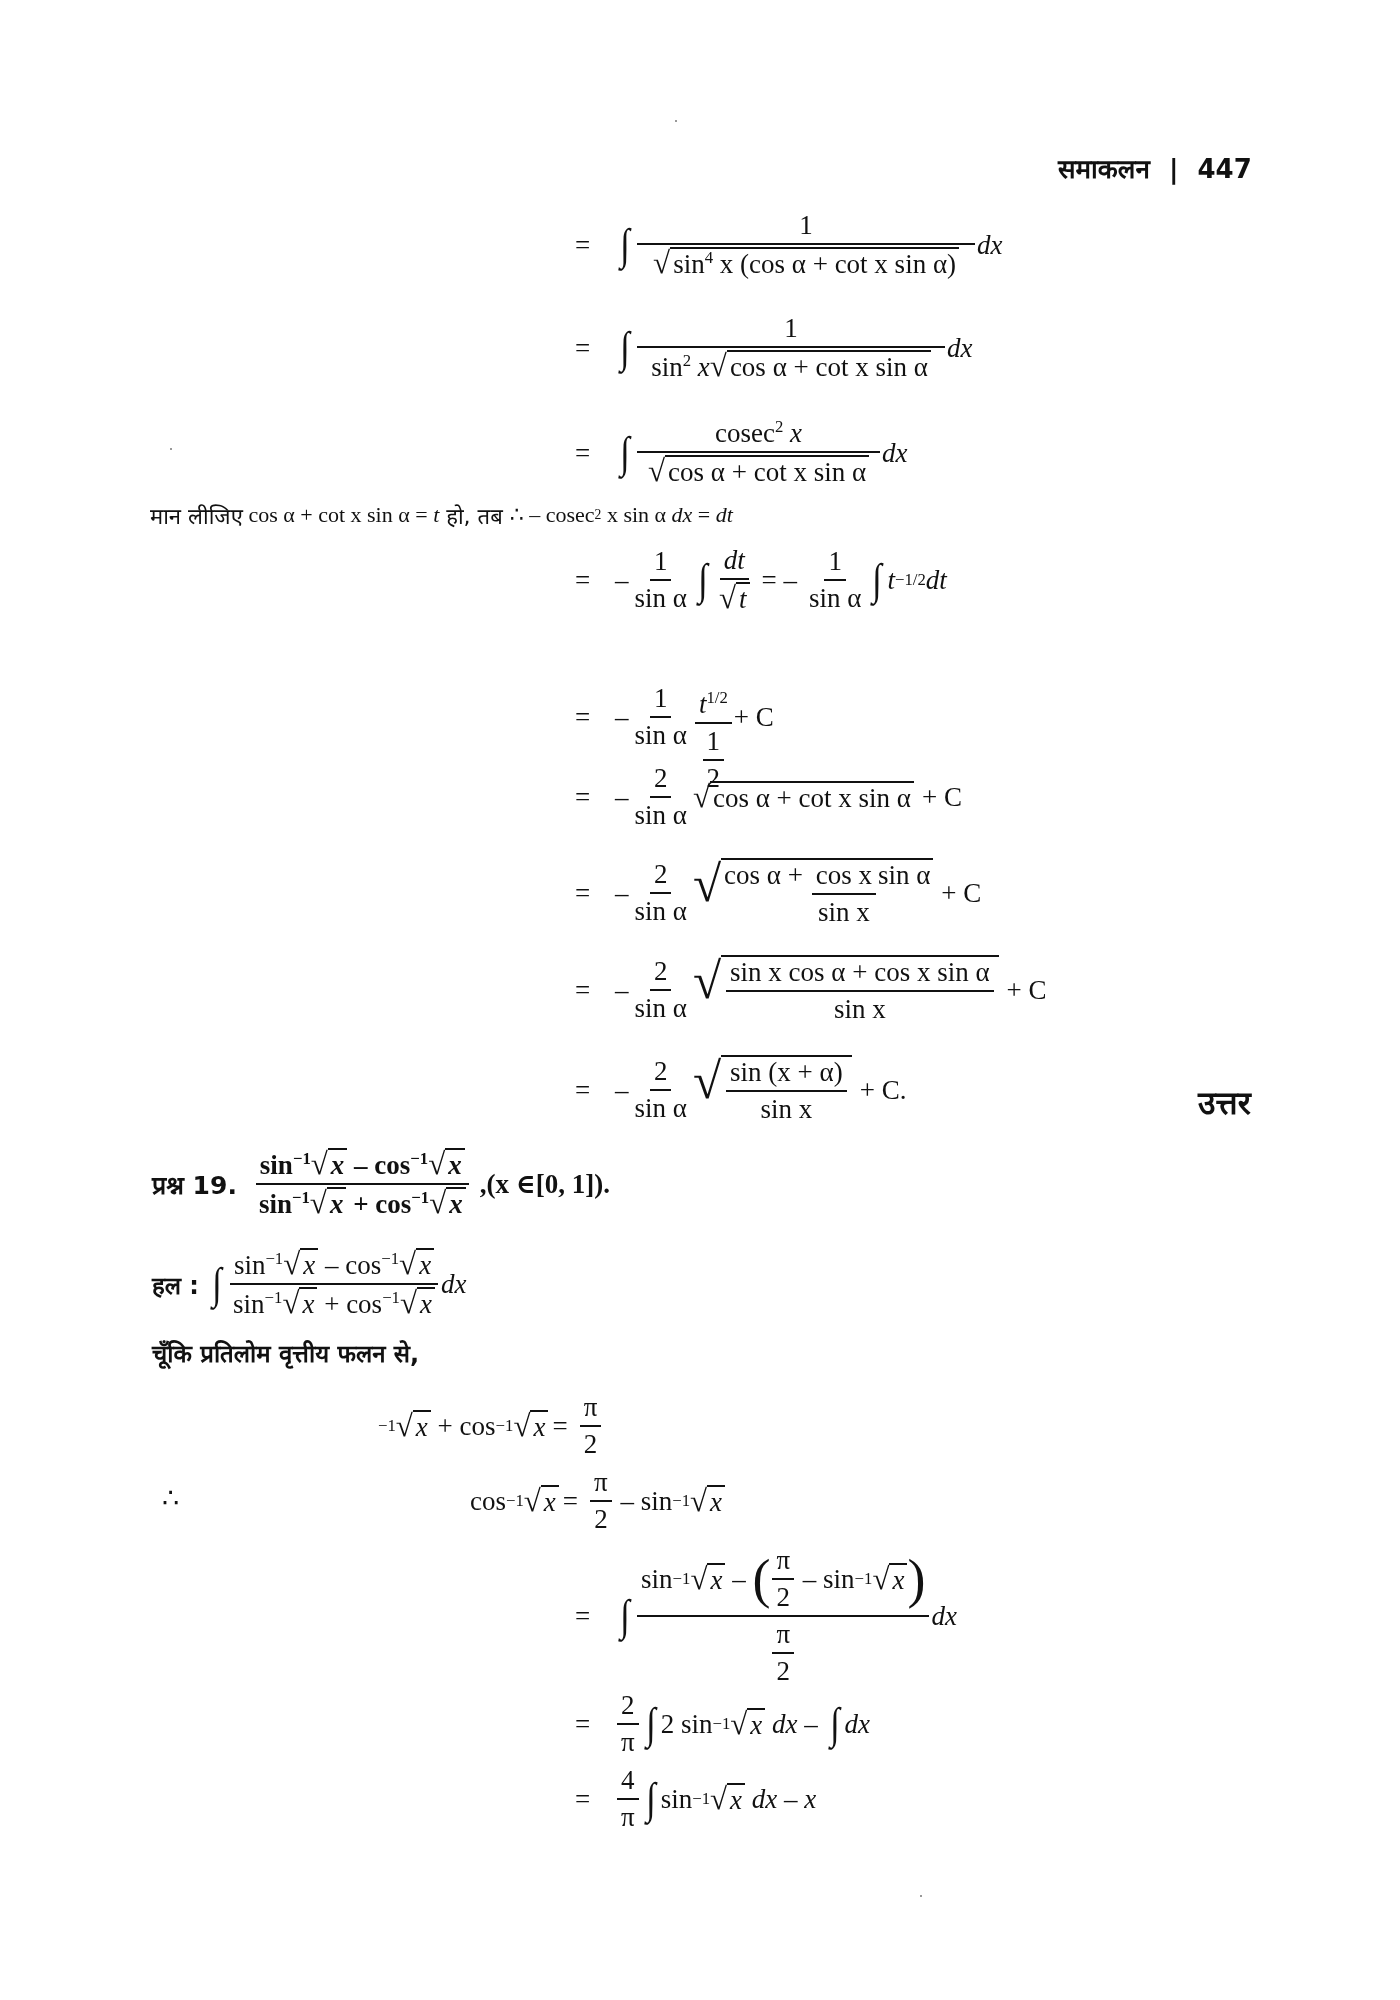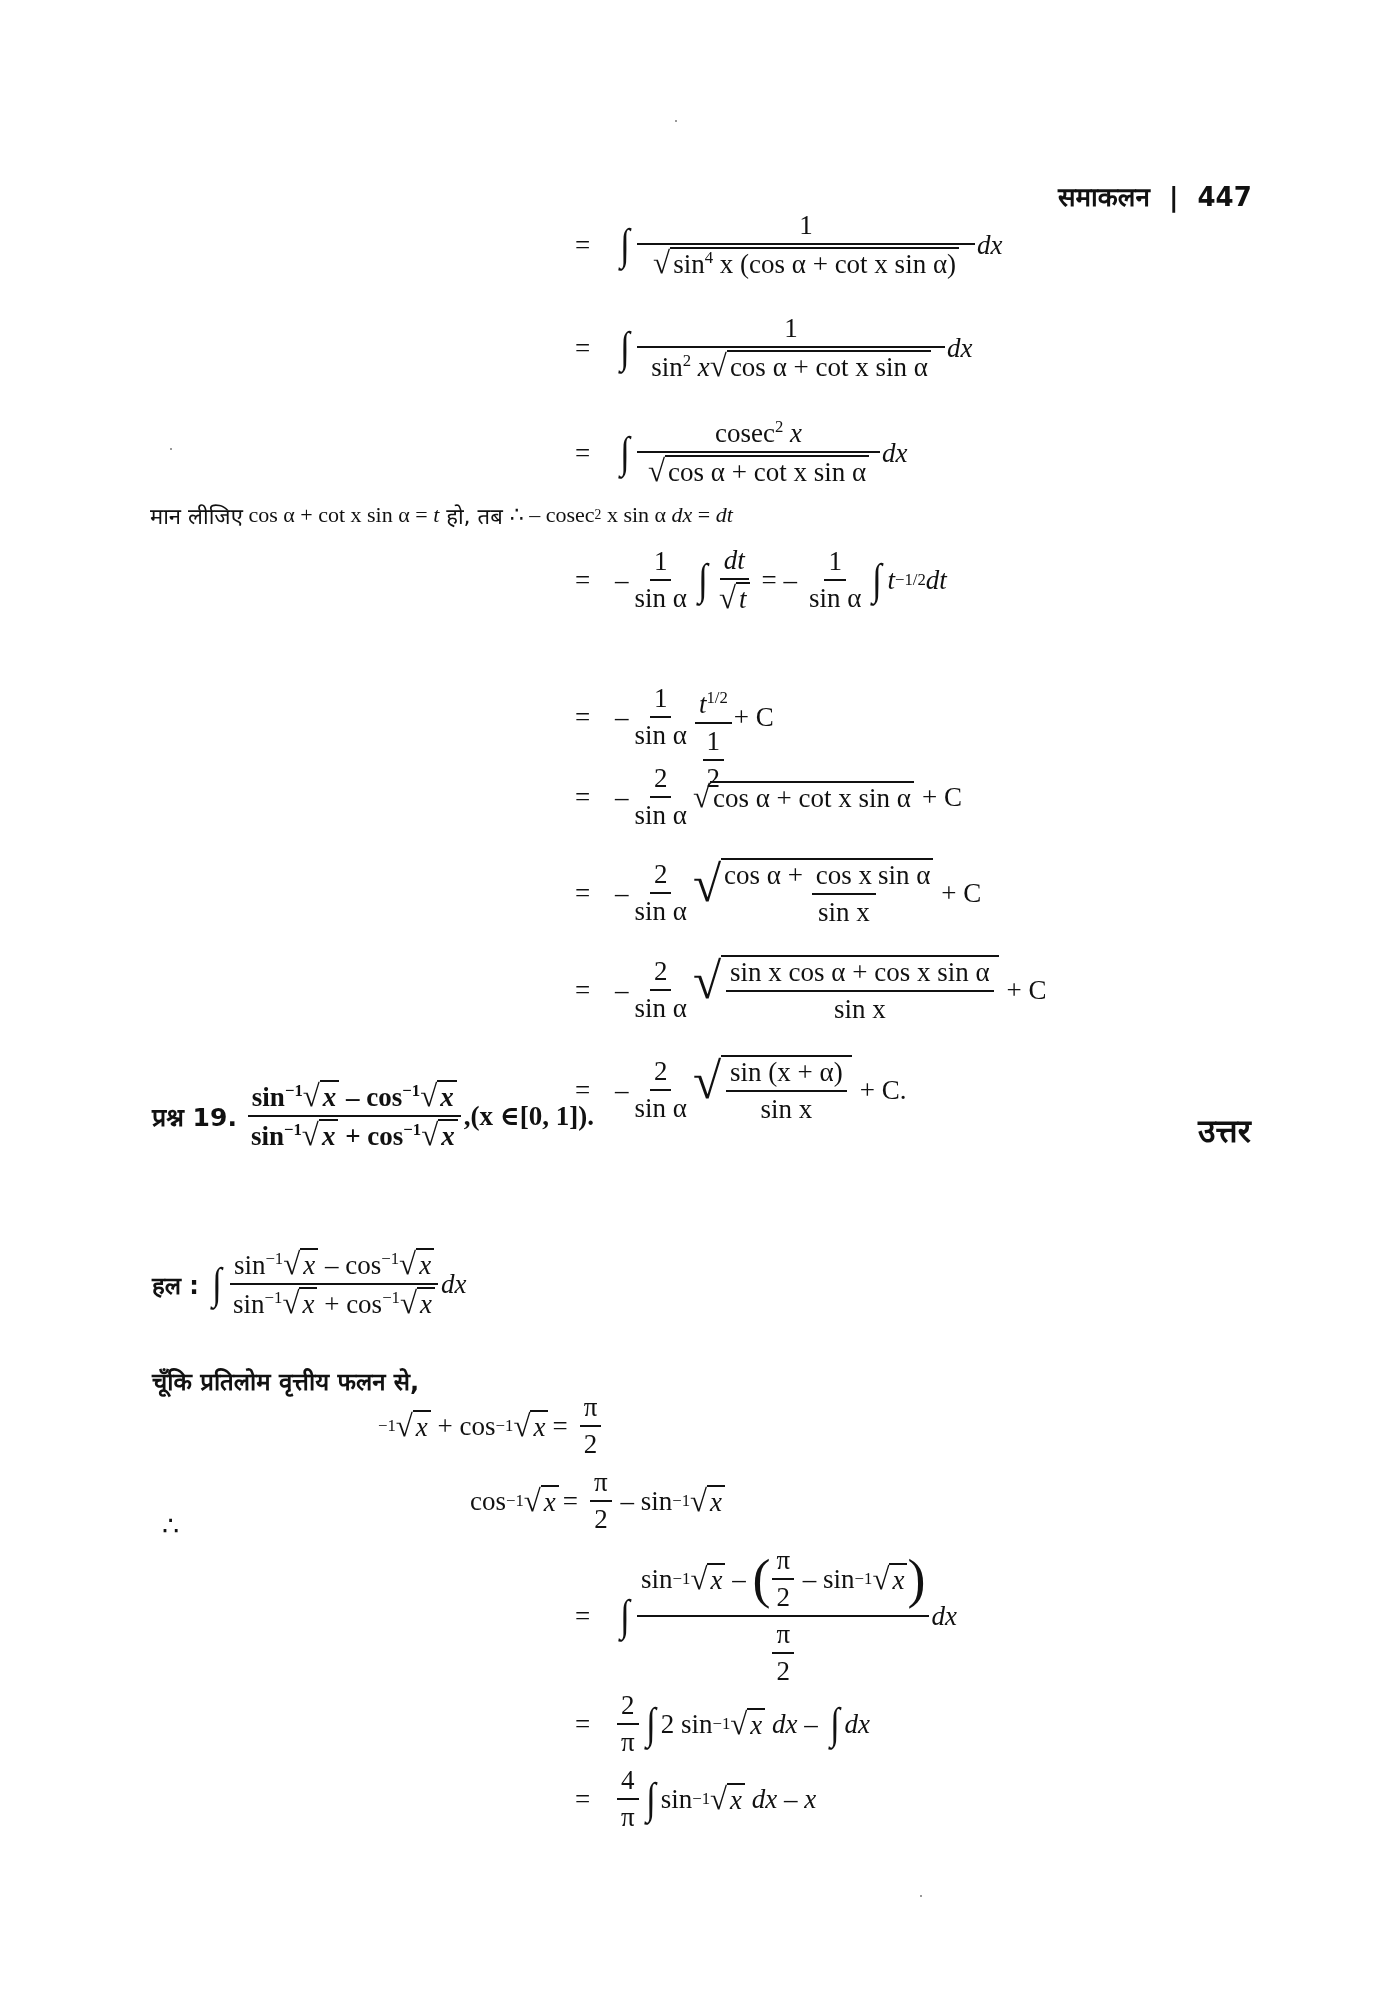--- a/index.html
+++ b/index.html
@@ -1,20 +1,20 @@
 <!DOCTYPE html>
 <html><head>
 <meta charset="utf-8">
 <style>
   html, body { margin:0; padding:0; }
   body {
     width:1400px; height:2000px; background:#ffffff; position:relative; overflow:hidden;
     font-family:"Liberation Serif","DejaVu Serif",serif; color:#111;
   }
-  .abs { position:absolute;margin-top:28px; }
+  .abs { position:absolute; }
   .hdr { font-family:"DejaVu Sans","Liberation Sans",sans-serif; font-weight:bold; font-size:26px; }
   .hi { font-family:"DejaVu Sans","Liberation Sans",sans-serif; }
   .row { position:absolute; display:flex; align-items:center; white-space:nowrap; font-size:27px; }
   .eq { width:40px; display:inline-block; }
   .int { font-size:44px; line-height:1; margin:0 4px; font-style:normal; transform:scaleX(0.8); display:inline-block; }
   .frac { display:inline-flex; flex-direction:column; align-items:center; vertical-align:middle; margin:0 2px; }
   .frac > .num { padding:0 4px 2px 4px; border-bottom:2px solid #111; text-align:center; }
   .frac > .den { padding:2px 4px 0 4px; text-align:center; }
   .sqrt { display:inline-flex; align-items:stretch; }
   .sqrt .rad { font-size:1.15em; line-height:1; }
@@ -201,21 +201,21 @@
     <span class="frac">
           <span class="num">sin (x + α)</span>
           <span class="den">sin x</span>
         </span>
   </span>
     </span>
   <span style="margin-left:8px">+ C.</span>
 </div>
 <div class="abs answer" style="left:1198px; top:1080px;">उत्तर</div>
 
-<div class="row bold" style="left:152px; top:1080px;">
+<div class="row bold" style="left:152px; top:1148px;gap:8px;">
   <span class="hi" style="font-size:25px; margin-right:8px;">प्रश्न 19.</span>
   <span class="frac">
     <span class="num"><span>sin</span><sup>−1</sup><span class="sqrt">
           <span class="rad">√</span>
           <i class="under">x</i>
         </span><span style="white-space:pre"> – cos</span><sup>−1</sup><span class="sqrt">
           <span class="rad">√</span>
           <i class="under">x</i>
         </span></span>
     <span class="den"><span>sin</span><sup>−1</sup><span class="sqrt">

